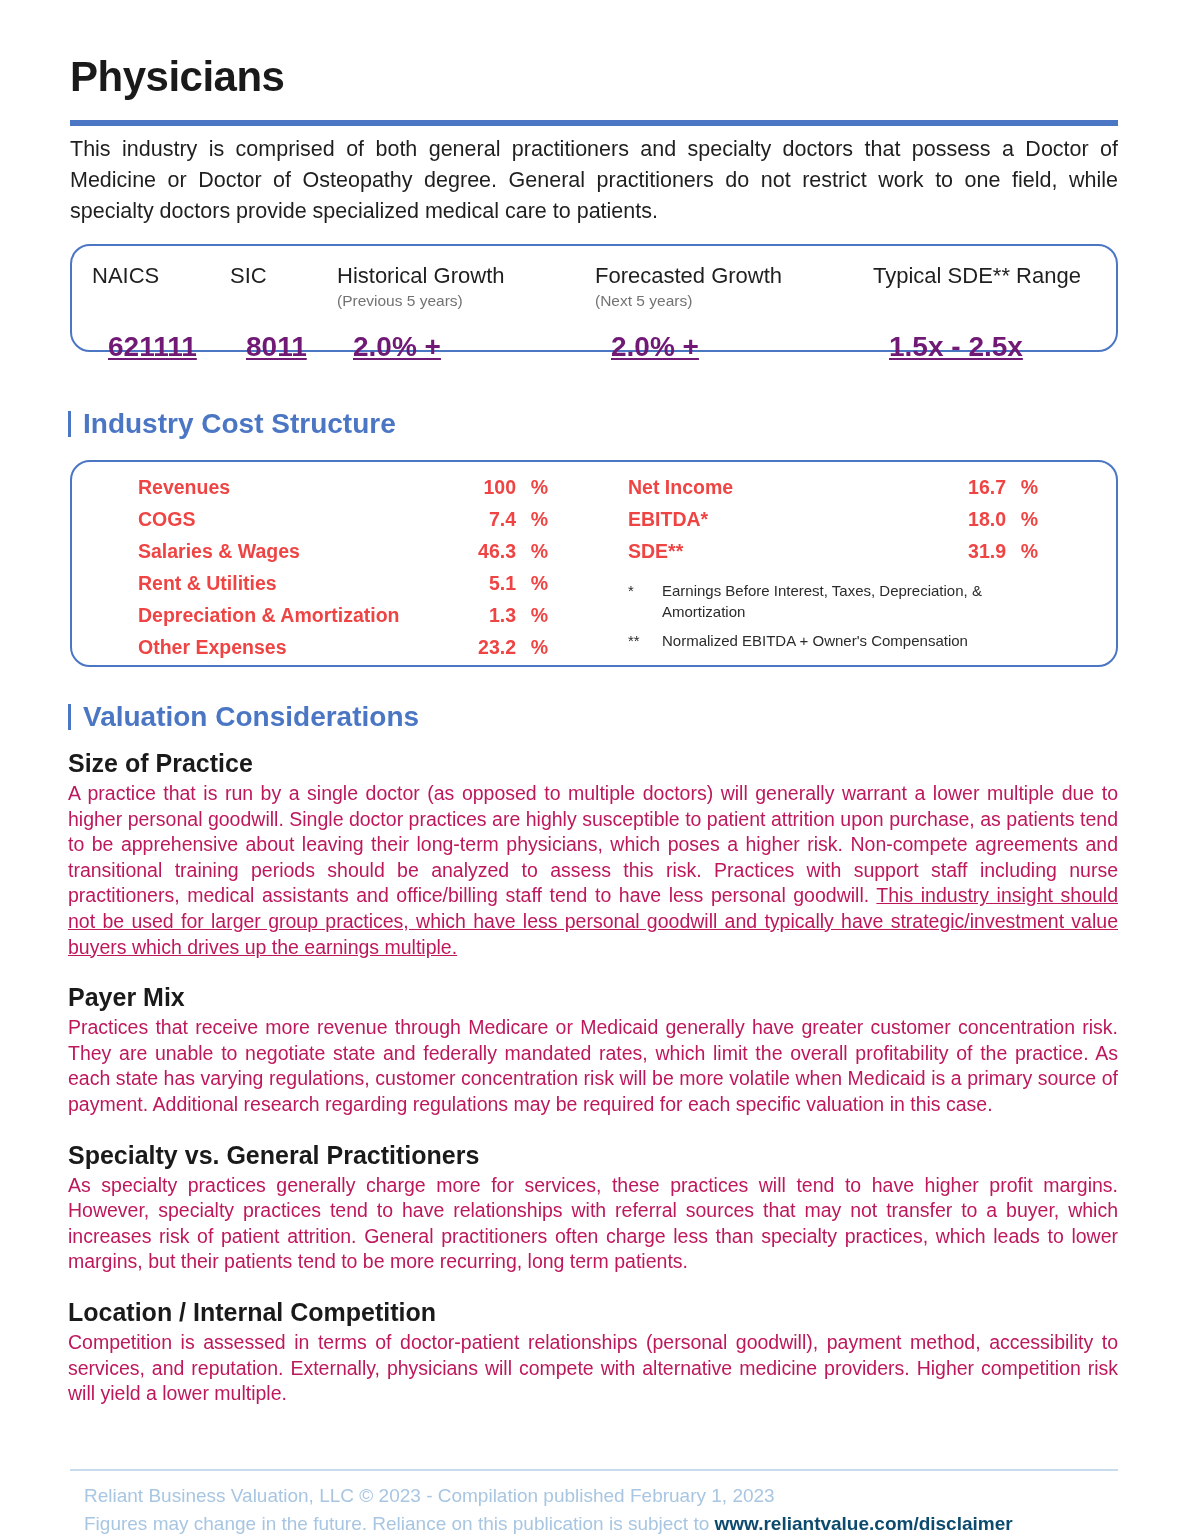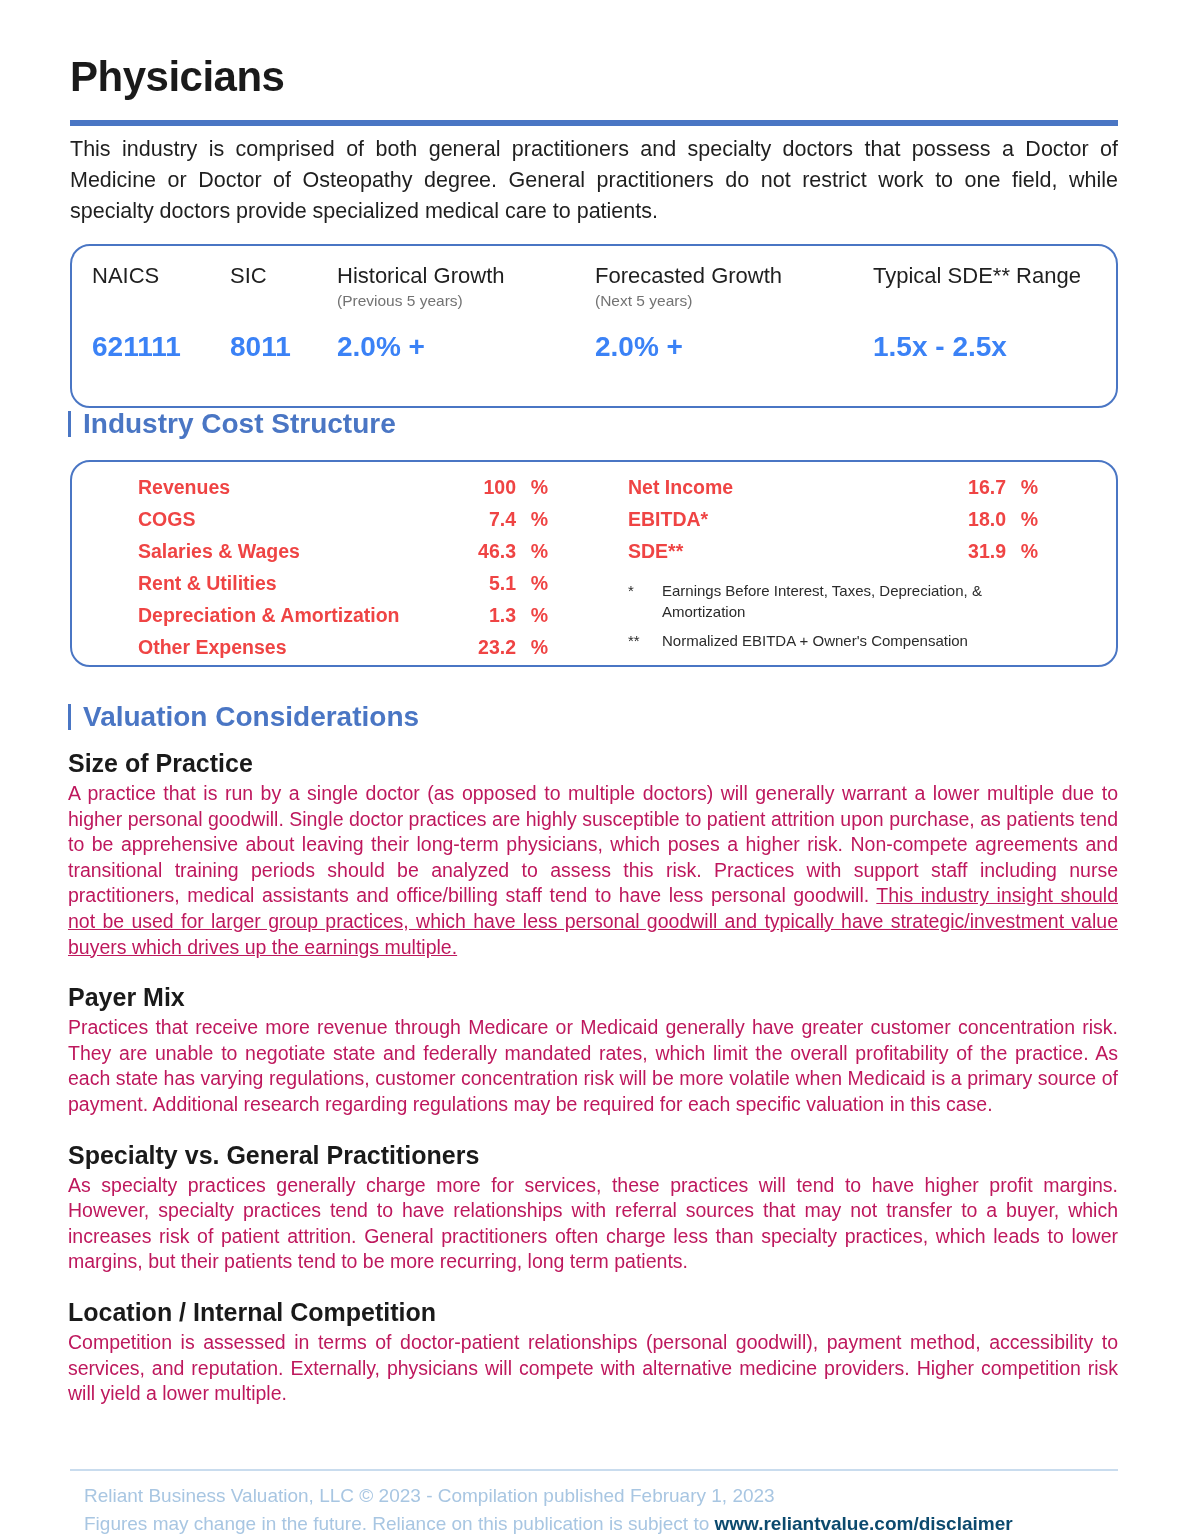--- a/index.html
+++ b/index.html
@@ -61,21 +61,21 @@
     border-radius: 20px;
     background: #ffffff;
     box-sizing: border-box;
   }
 
   
   .stats-box {
     left: 70px;
     top: 244px;
     width: 1048px;
-    height: 164px;
+    height: 108px;
   }
   .stats-grid {
     position: absolute;
     left: 0; top: 0;
     width: 100%;
     height: 100%;
   }
   .stat {
     position: absolute;
     top: 16px;
@@ -88,26 +88,27 @@
   }
   .stat-sub {
     font-size: 15.5px;
     color: #737373;
     line-height: 22px;
     white-space: nowrap;
   }
   .stat-value {
     font-size: 28px;
     font-weight: bold;
-    color: #3b82f6;
+    color: #701a75;
     line-height: 34px;
     white-space: nowrap;
     position: absolute;
     top: 68px;
-    left: 0;
+    left: 16px;
+    text-decoration: underline;
   }
   .stat.s-naics  { left: 20px;  }
   .stat.s-sic    { left: 158px; }
   .stat.s-hist   { left: 265px; }
   .stat.s-fore   { left: 523px; }
   .stat.s-sde    { left: 801px; }
 
   
   .section-head {
     position: absolute;

